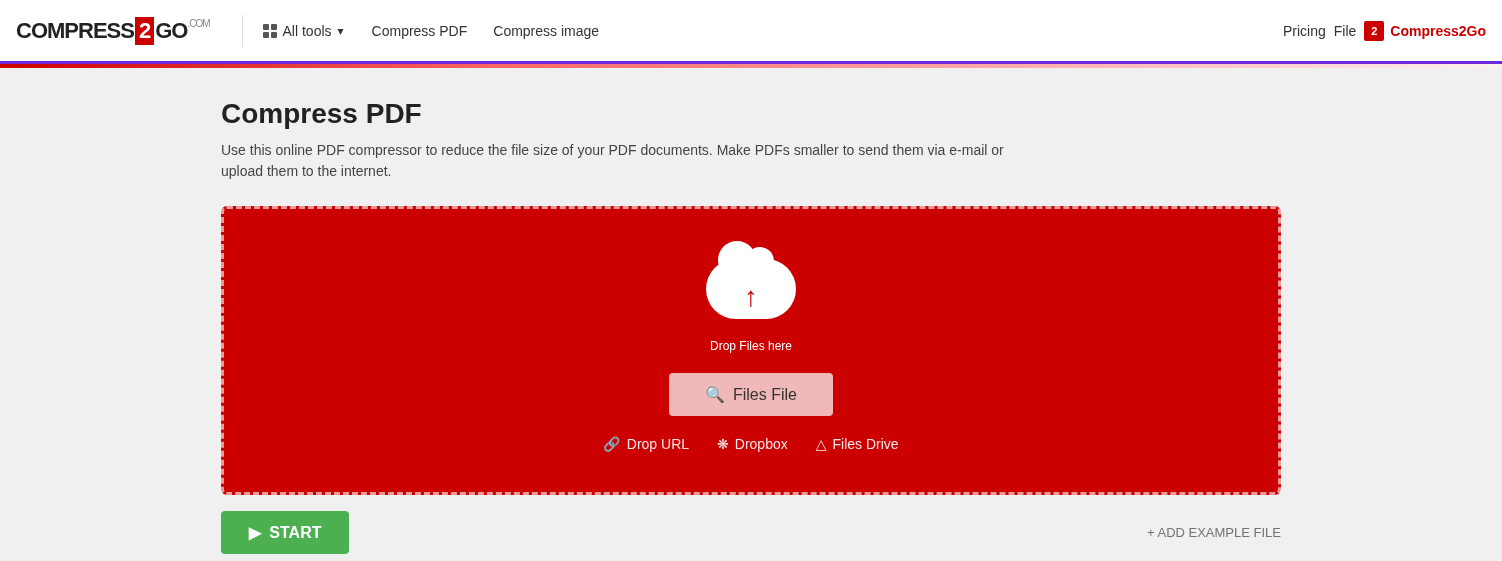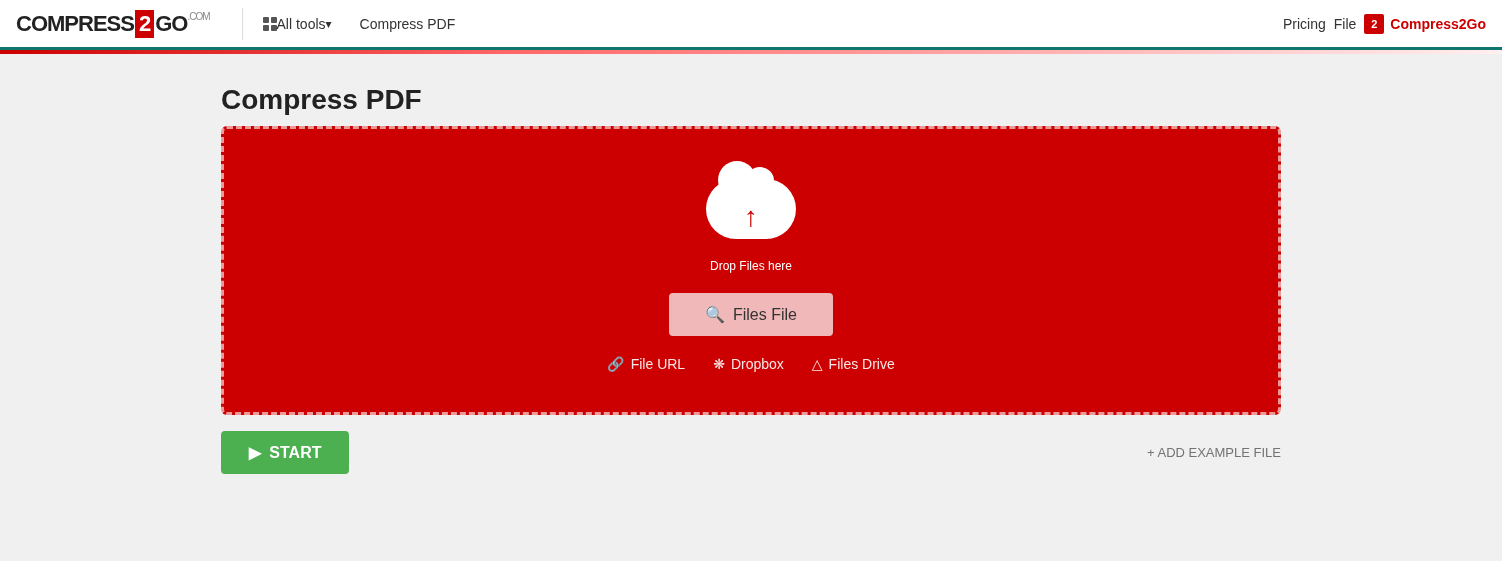--- a/index.html
+++ b/index.html
@@ -1,25 +1,25 @@
 <!DOCTYPE html>
 <html><head>
   <meta charset="utf-8">
   <style>
     * { box-sizing: border-box; margin: 0; padding: 0; }
     body { font-family: Arial, sans-serif; background: #f0f0f0; min-height: 561px; }
 
     
     .header {
       background: #fff;
-      border-bottom: 3px solid #0f766e;
+      border-bottom: 3px solid #6d28d9;
       display: flex;
       align-items: center;
       padding: 0 16px;
-      height: 50px;
+      height: 64px;
       position: relative;
     }
     .logo {
       display: flex;
       align-items: center;
       margin-right: 20px;
       font-size: 22px;
       font-weight: 900;
       color: #222;
       letter-spacing: -1px;
@@ -42,20 +42,21 @@
     }
     .header-divider {
       width: 1px;
       height: 32px;
       background: #ddd;
       margin: 0 12px;
     }
     .all-tools-btn {
       display: flex;
       align-items: center;
+      gap: 6px;
       font-size: 14px;
       color: #333;
       cursor: pointer;
       padding: 6px 8px;
       border-radius: 4px;
       font-weight: 500;
     }
     .grid-icon {
       display: grid;
       grid-template-columns: 1fr 1fr;
@@ -296,57 +297,59 @@
         <span></span>
         <span></span>
         <span></span>
     </div>
     <span>All tools</span>
     <span class="chevron-down">▾</span>
   </div>
 
   <nav class="nav-links">
     <a class="nav-link">Compress PDF</a>
+    <a class="nav-link">Compress image</a>
   </nav>
 
   <div class="header-right">
     <a class="header-right-link">Pricing</a>
     <a class="header-right-link">File</a>
     <div class="compress2go-btn">
       <div class="compress2go-icon">2</div>
       <span>Compress2Go</span>
     </div>
   </div>
 </header>
 
 <div class="header-gradient"></div>
 
 <div class="main">
   <div class="content-area">
 
     <h1 class="page-title">Compress PDF</h1>
+    <p class="page-description">Use this online PDF compressor to reduce the file size of your PDF documents. Make PDFs smaller to send them via e-mail or upload them to the internet.</p>
 
     <div class="upload-zone">
 
       <div class="cloud-upload">
         <div class="cloud-shape"></div>
         <div class="upload-arrow">↑</div>
       </div>
 
       <span class="drop-text">Drop Files here</span>
 
       <button class="choose-file-btn">
         <span class="search-icon-sm">🔍</span>
         <span>Files File</span>
       </button>
 
       <div class="upload-links">
         <div class="upload-link">
           <span>🔗</span>
-          <span>File URL</span>
+          <span>Drop URL</span>
         </div>
         <div class="upload-link">
           <span>❋</span>
           <span>Dropbox</span>
         </div>
         <div class="upload-link">
           <span>△</span>
           <span>Files Drive</span>
         </div>
       </div>

